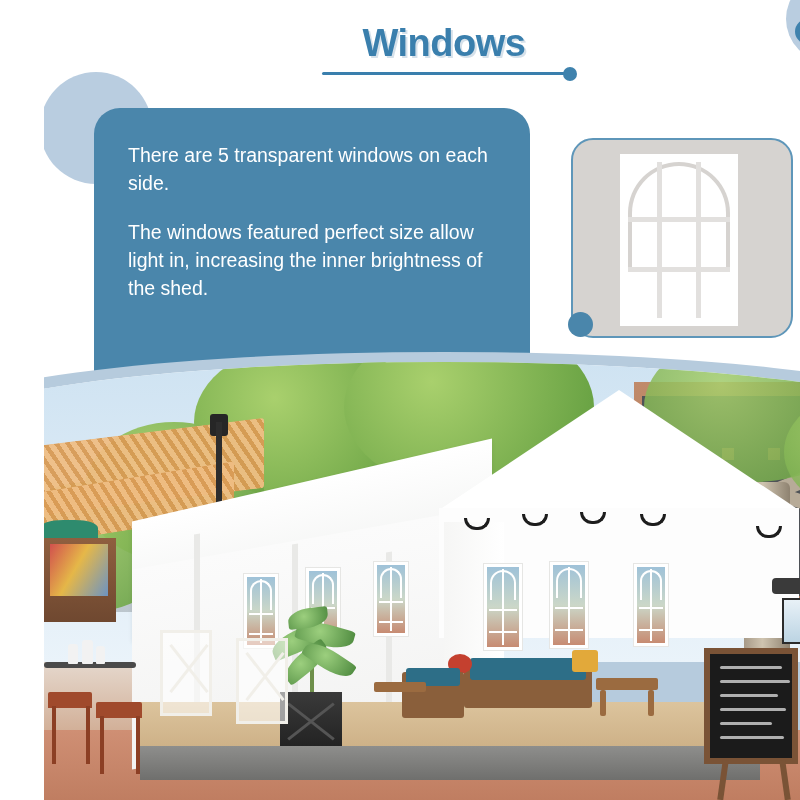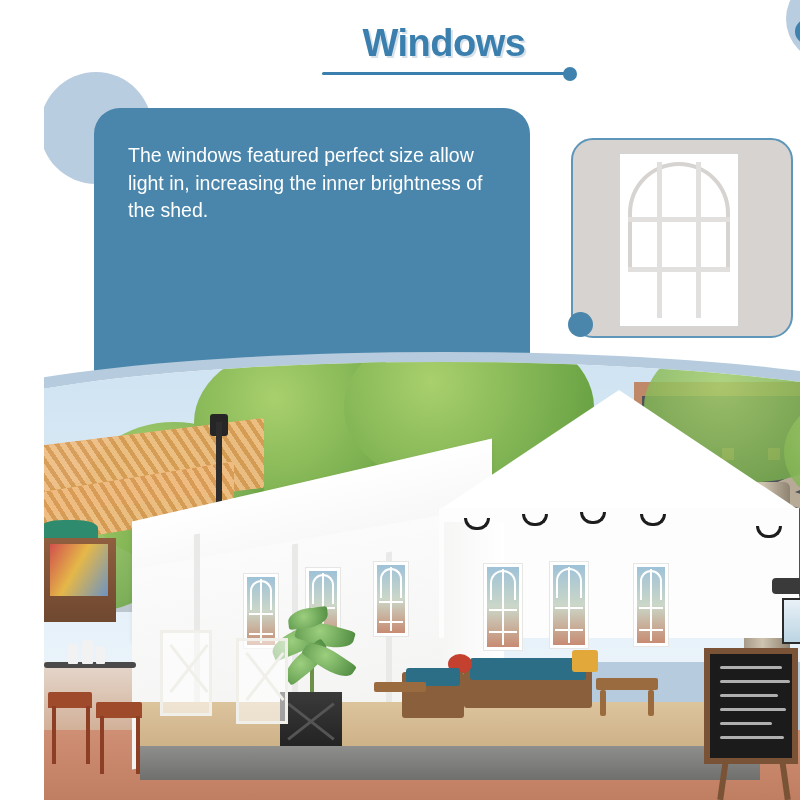--- a/index.html
+++ b/index.html
@@ -281,20 +281,21 @@
 
   <div class="deco-circle-tl"></div>
   <div class="deco-circle-tr-big"></div>
   <div class="deco-circle-tr-small"></div>
 
   <div class="title">Windows</div>
   <div class="title-rule"></div>
   <div class="title-rule-dot"></div>
 
   <div class="text-panel">
+    <p>There are 5 transparent windows on each side.</p>
     <p>The windows featured perfect size allow light in, increasing the inner brightness of the shed.</p>
   </div>
 
   <div class="window-card">
     <div class="window-frame">
       <div class="window-arch"></div>
       <div class="mullion-v v1"></div>
       <div class="mullion-v v2"></div>
       <div class="mullion-h h1"></div>
       <div class="mullion-h h2"></div>

